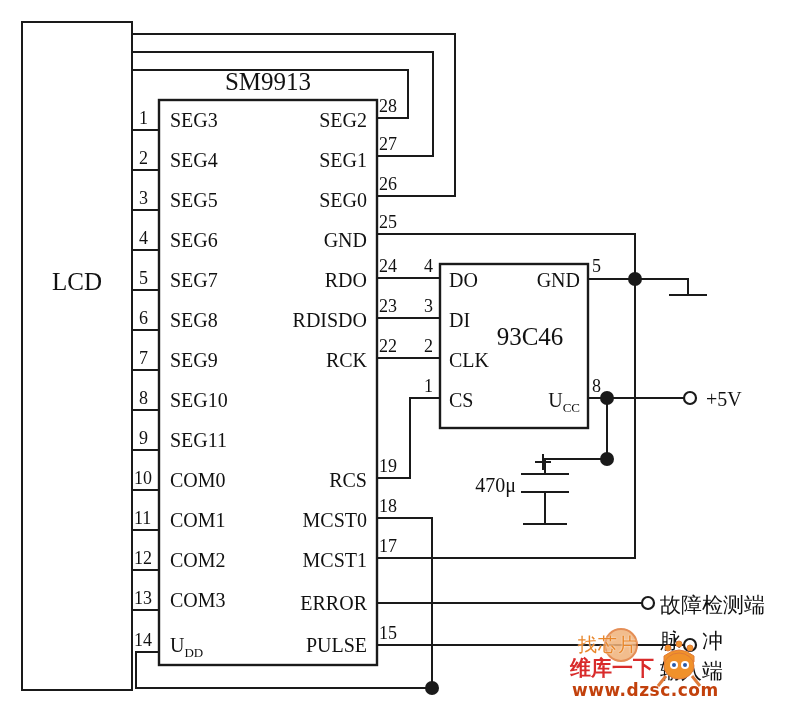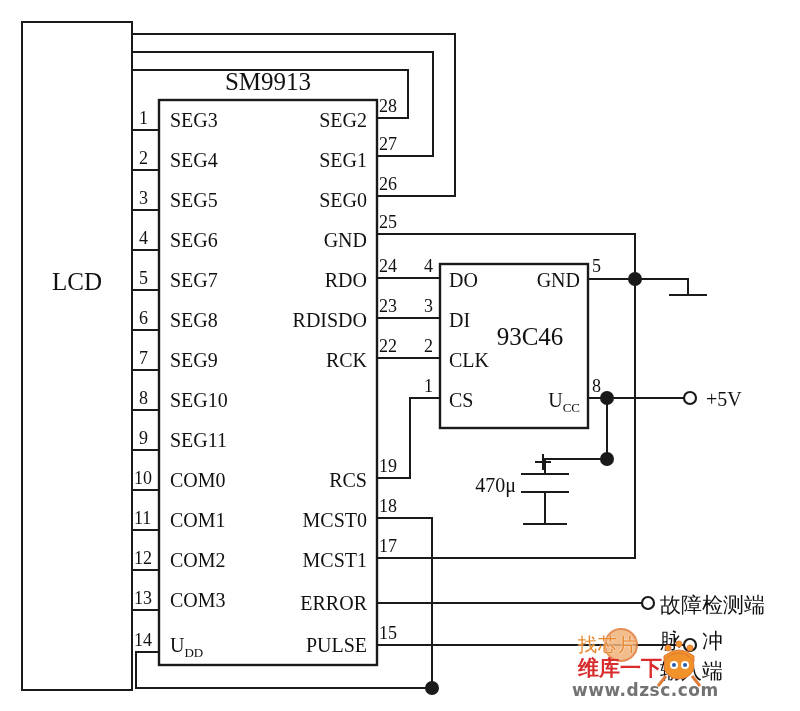--- a/index.html
+++ b/index.html
@@ -105,36 +105,36 @@
     top: -4px;
     width: 30px;
     height: 30px;
     border-radius: 50%;
     background: #f0b27a;
     border: 2px solid #e07b39;
     opacity: 0.85;
   }
   .wm-weiku {
     position: absolute;
-    left: 8px;
+    left: 0px;
     top: 22px;
     font-family: "DejaVu Sans", sans-serif;
     font-size: 21px;
     font-weight: bold;
     color: #d92b2b;
     letter-spacing: 0px;
   }
   .wm-url {
     position: absolute;
     left: 2px;
     top: 48px;
     font-family: "DejaVu Sans", sans-serif;
     font-size: 17px;
     font-weight: bold;
-    color: #737373;
+    color: #c2410c;
     letter-spacing: 0.5px;
   }
   .wm-mascot {
     position: absolute;
     left: 86px;
     top: 4px;
     width: 46px;
     height: 52px;
   }
 </style>

